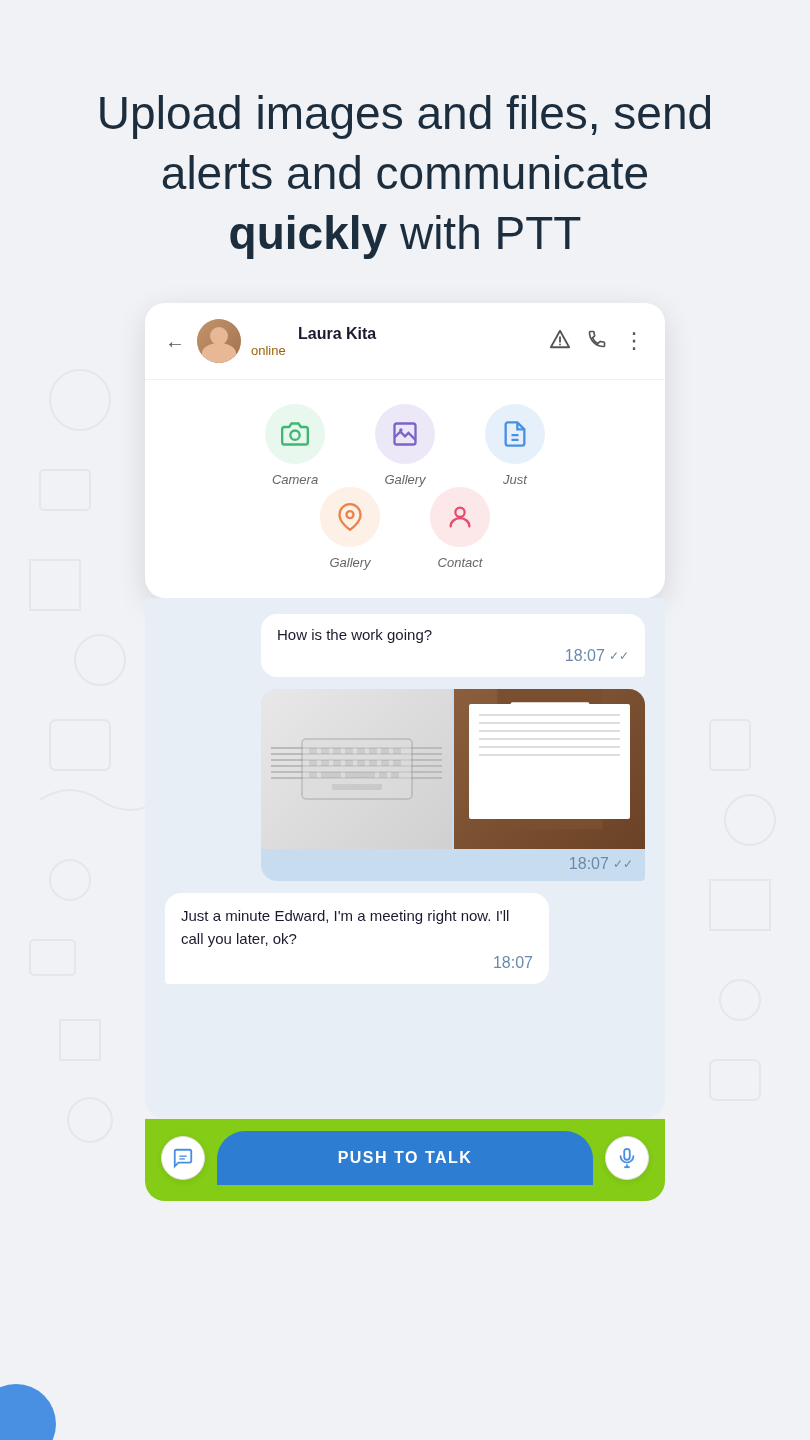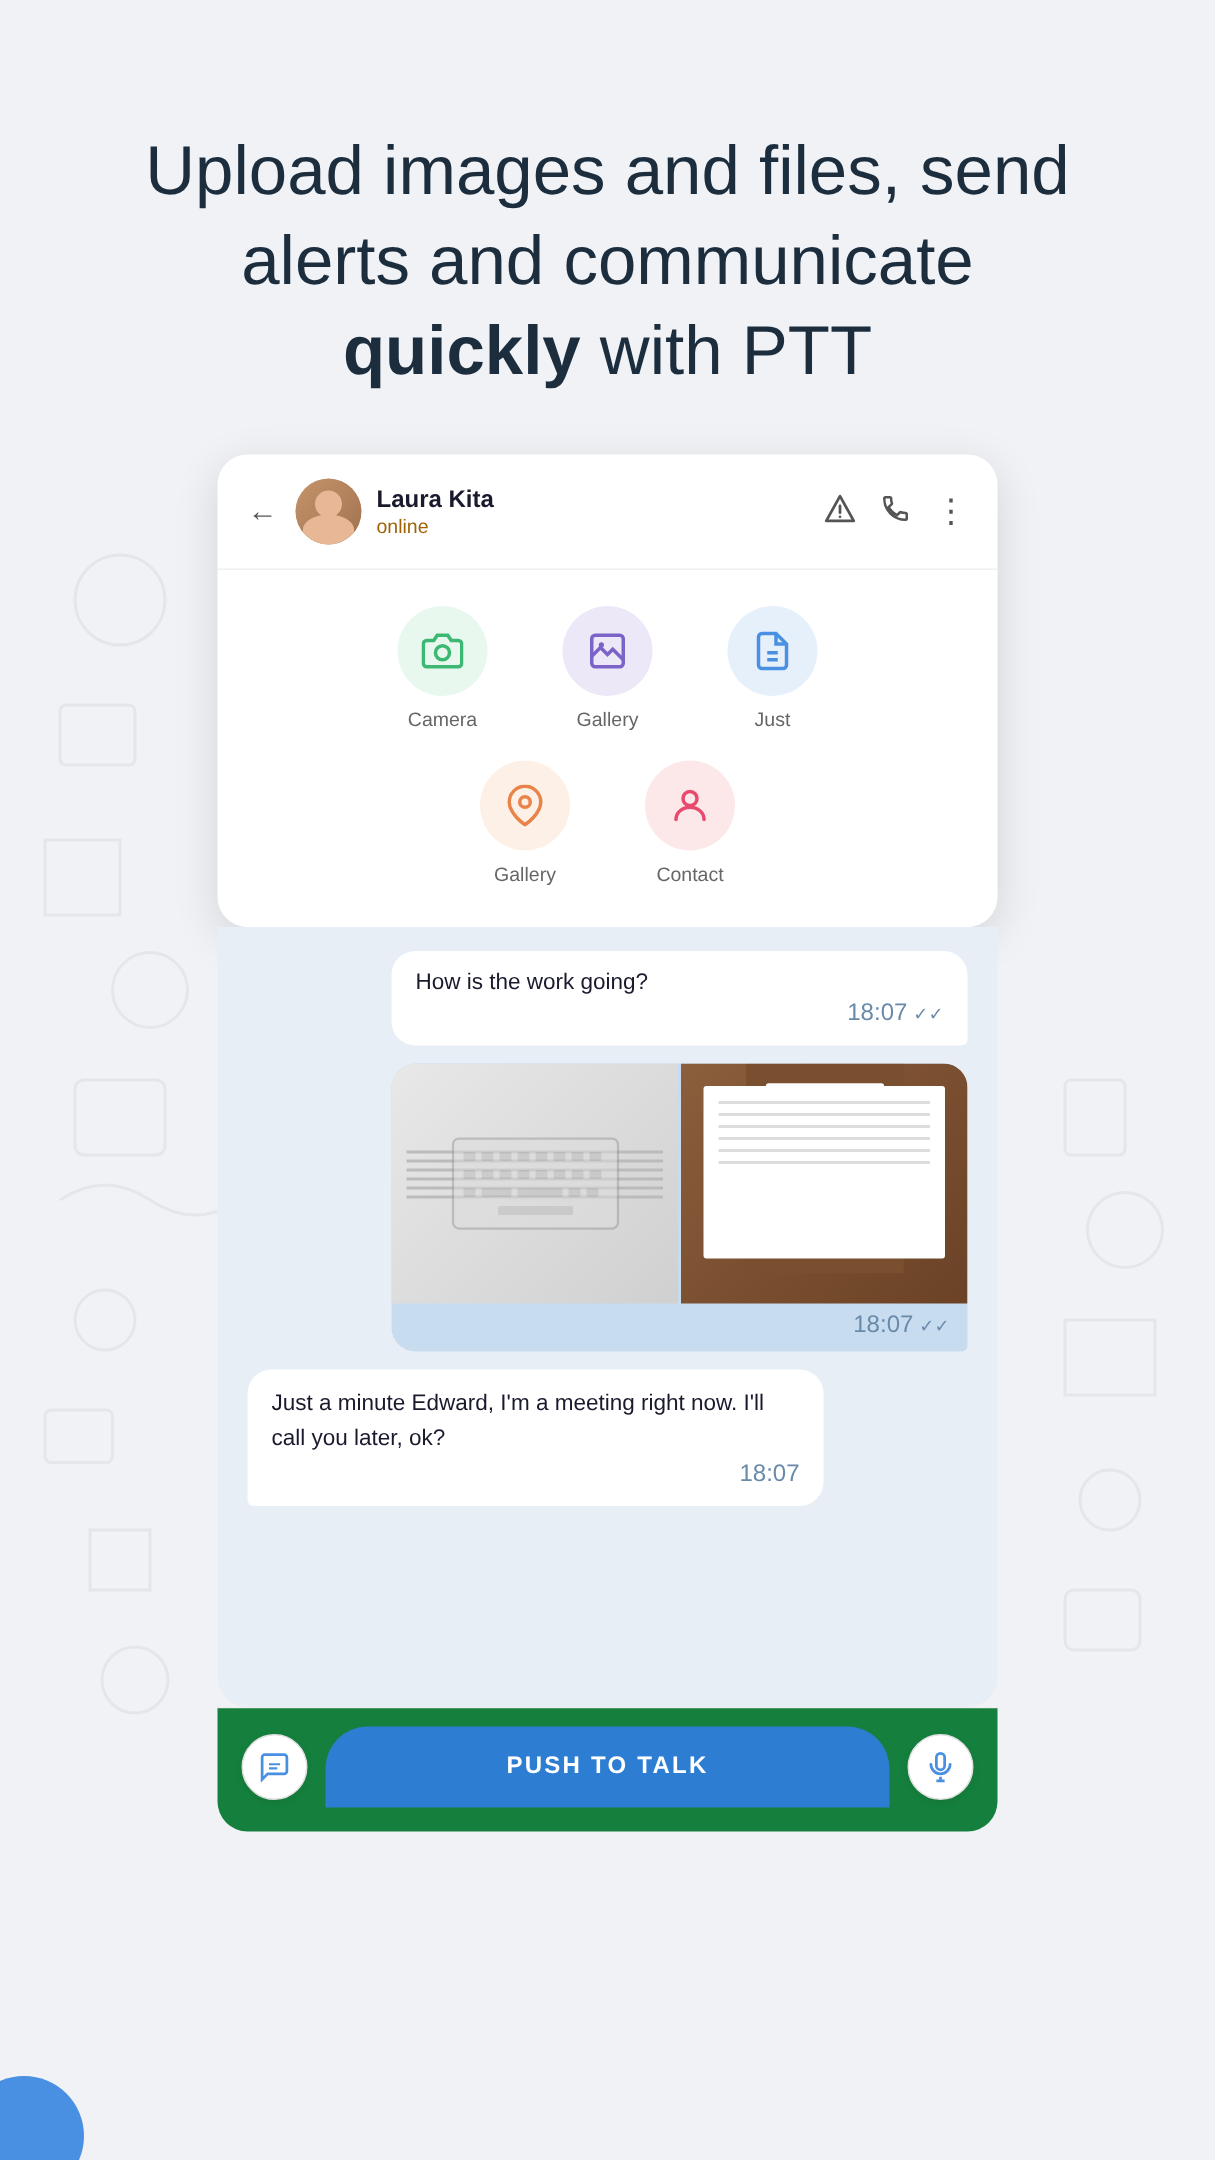--- a/index.html
+++ b/index.html
@@ -123,20 +123,21 @@
       height: 20px;
       background: #e8b896;
       border-radius: 50% 50% 0 0;
     }
 
     .contact-info { flex: 1; }
     .contact-name {
       font-size: 16px;
       font-weight: 600;
       color: #1a1a2e;
+      margin-left: 47px;
     }
     .contact-status {
       font-size: 13px;
       color: #a16207;
     }
 
     .header-icons {
       display: flex;
       gap: 16px;
       align-items: center;
@@ -144,21 +145,21 @@
     .header-icon {
       color: #555;
       font-size: 18px;
     }
 
     
     .attachment-grid {
       padding: 24px 30px 28px;
       display: flex;
       flex-direction: column;
-      gap: 20px;
+      font-style: italic;
     }
 
     .attachment-row {
       display: flex;
       justify-content: center;
       gap: 50px;
     }
 
     .attachment-item {
       display: flex;
@@ -324,21 +325,21 @@
     }
 
     .received-meta {
       display: flex;
       justify-content: flex-end;
       margin-top: 4px;
     }
 
     
     .bottom-bar {
-      background: #15803d;
+      background: #84cc16;
       padding: 12px 16px 16px;
       display: flex;
       align-items: center;
       gap: 12px;
       border-radius: 0 0 20px 20px;
       border-top: 1px solid #eee;
     }
 
     .chat-icon-btn {
       width: 44px;

